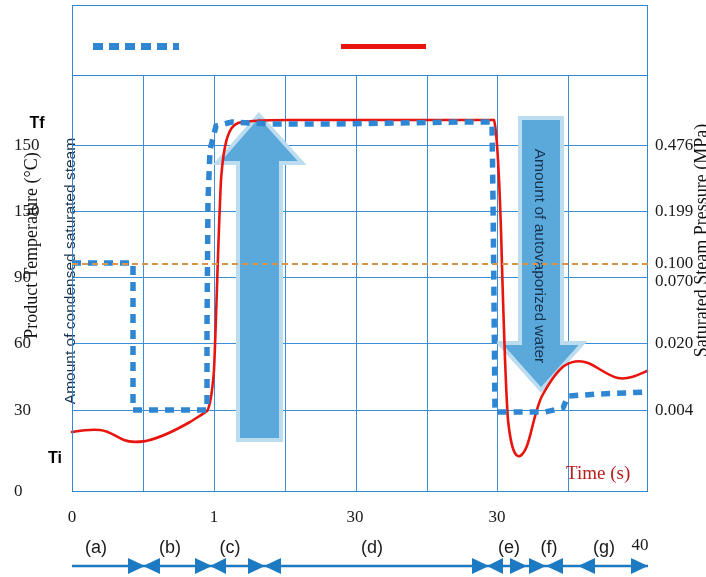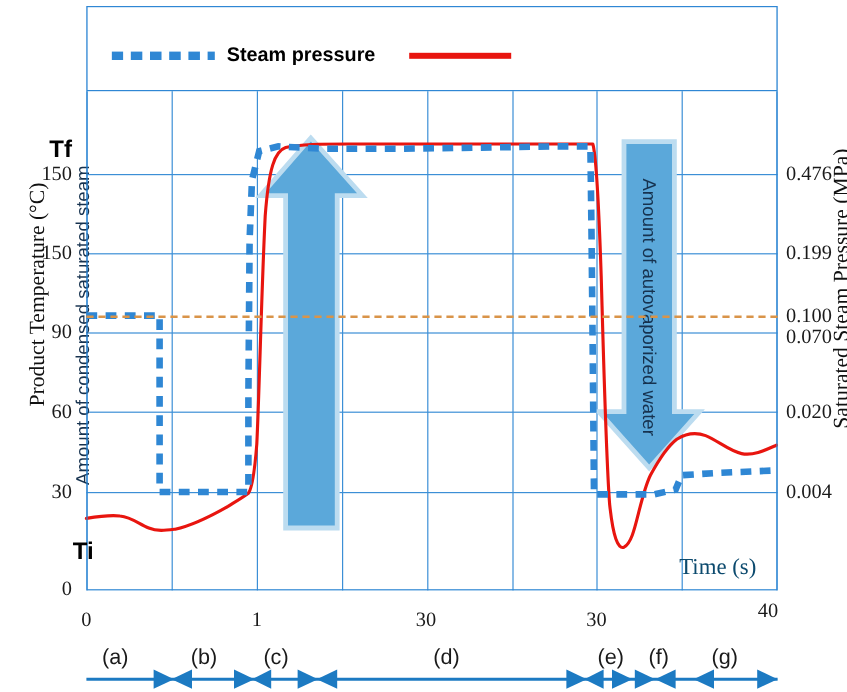--- a/index.html
+++ b/index.html
@@ -69,27 +69,27 @@
     background-image: linear-gradient(to right,#2f87d4 0 10px, transparent 10px 16px);
     background-size: 16px 7px;
   }
   #legend-solid {
     left: 340px; top: 43px; width: 85px; height: 5px;
     background: #e8150f;
   }
 
   
   .ytick {
-    font-size: 17px; color: #1a1a1a; text-align: right;
+    font-size: 17px; color: #1a1a1a; 
     width: 46px; line-height: 1;
   }
   .ytick-bold {
     font-family: "Liberation Sans", sans-serif;
-    font-weight: bold; font-size: 20px; color: #000;
-    text-align: right; width: 46px; line-height: 1;
+    font-weight: bold; font-size: 16px; color: #000;
+    text-align: center; width: 46px; line-height: 1;
   }
   .ytick-r {
     font-size: 17px; color: #1a1a1a; text-align: left;
     width: 64px; line-height: 1;
   }
   .xtick {
     font-size: 17px; color: #1a1a1a; text-align: center;
     width: 40px; line-height: 1;
   }
   .axis-title {
@@ -97,21 +97,21 @@
   }
   #ytitle-left {
     left: -99px; top: 235px; width: 260px; text-align: center;
     transform: rotate(-90deg);
   }
   #ytitle-right {
     left: 566px; top: 230px; width: 270px; text-align: center;
     transform: rotate(-90deg);
   }
   #time-label {
-    left: 566px; top: 462px; font-size: 19px; color: #0c4a6e;
+    left: 566px; top: 462px; font-size: 19px; color: #b91c1c;
   }
 
   
   .arrow-svg { overflow: visible; }
   .arrow-text {
     font-family: "Liberation Sans", sans-serif;
     font-size: 15.5px; color: #16324f; white-space: nowrap;
   }
   #arrow-up-text {
     left: -95px; top: 262px; width: 330px; text-align: center;
@@ -177,21 +177,20 @@
 
     <path fill="none" stroke="#2f87d4" stroke-width="5.5" stroke-linecap="butt" stroke-dasharray="9 7" d="M 72,263 L 133,263 L 133,410 L 207,410 L 207,330 L 208,200 L 210,150
          L 216,126 L 232,122 L 270,124 L 330,124 L 400,123 L 460,122 L 492,122
          L 493,200 L 494,300 L 495,412 L 545,412 L 563,408 L 568,396 L 600,394 L 647,392"></path>
   </svg>
 
   <div class="abs" id="plot-frame"></div>
 
   <div class="abs" id="legend-box">
     <div class="abs" id="legend-dash" style="left:20px;top:37px;"></div>
-    <div class="abs legend-label" style="left:116px;top:31px;">Steam pressure</div>
     <div class="abs" id="legend-solid" style="left:268px;top:38px;"></div>
   </div>
 
   <div class="abs ytick-bold" style="left:14px;top:115px;">Tf</div>
   <div class="abs ytick" style="left:14px;top:136px;">150</div>
   <div class="abs ytick" style="left:14px;top:202px;">150</div>
   <div class="abs ytick" style="left:14px;top:268px;">90</div>
   <div class="abs ytick" style="left:14px;top:334px;">60</div>
   <div class="abs ytick" style="left:14px;top:401px;">30</div>
   <div class="abs ytick-bold" style="left:32px;top:450px;">Ti</div>
@@ -205,21 +204,21 @@
   <div class="abs ytick-r" style="left:655px;top:401px;">0.004</div>
 
   <div class="abs axis-title" id="ytitle-left">Product Temperature (°C)</div>
   <div class="abs axis-title" id="ytitle-right">Saturated Steam Pressure (MPa)</div>
   <div class="abs" id="time-label">Time (s)</div>
 
   <div class="abs xtick" style="left:52px;top:508px;">0</div>
   <div class="abs xtick" style="left:194px;top:508px;">1</div>
   <div class="abs xtick" style="left:335px;top:508px;">30</div>
   <div class="abs xtick" style="left:477px;top:508px;">30</div>
-  <div class="abs xtick" style="left:620px;top:500px;">40</div>
+  <div class="abs xtick" style="left:620px;top:536px;">40</div>
 
   <div class="abs phase-label" style="left:68px;top:538px;">(a)</div>
   <div class="abs phase-label" style="left:142px;top:538px;">(b)</div>
   <div class="abs phase-label" style="left:202px;top:538px;">(c)</div>
   <div class="abs phase-label" style="left:344px;top:538px;">(d)</div>
   <div class="abs phase-label" style="left:481px;top:538px;">(e)</div>
   <div class="abs phase-label" style="left:521px;top:538px;">(f)</div>
   <div class="abs phase-label" style="left:576px;top:538px;">(g)</div>
 
   <svg class="abs" style="left:0;top:0;" width="706" height="577">

